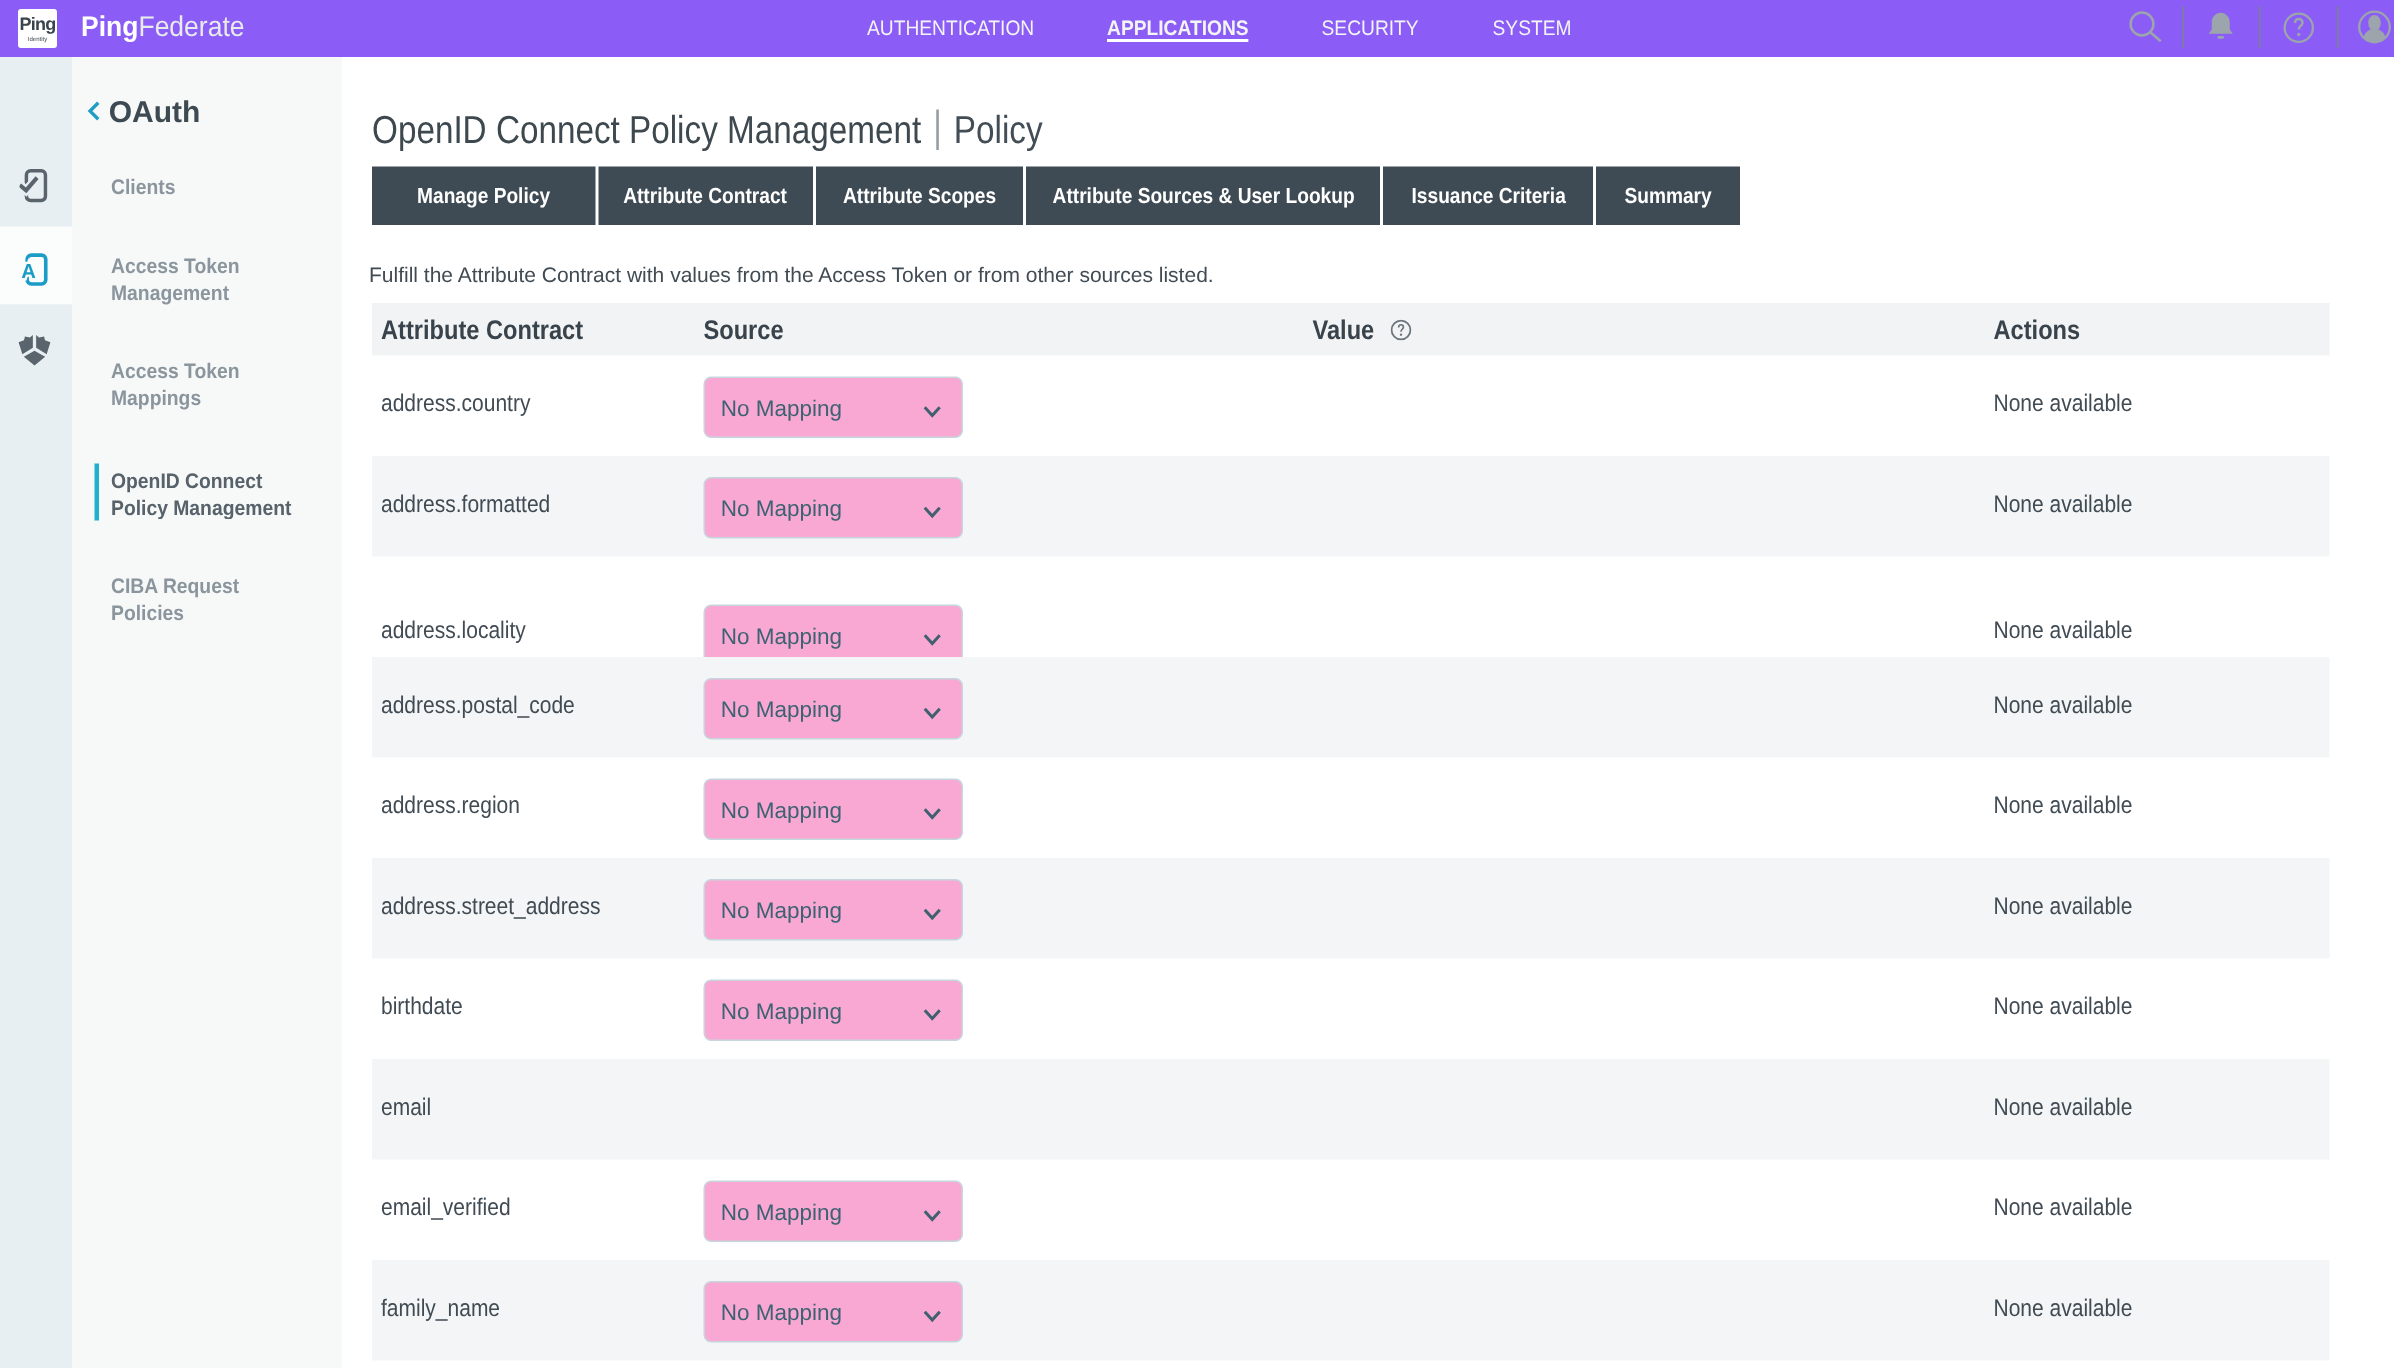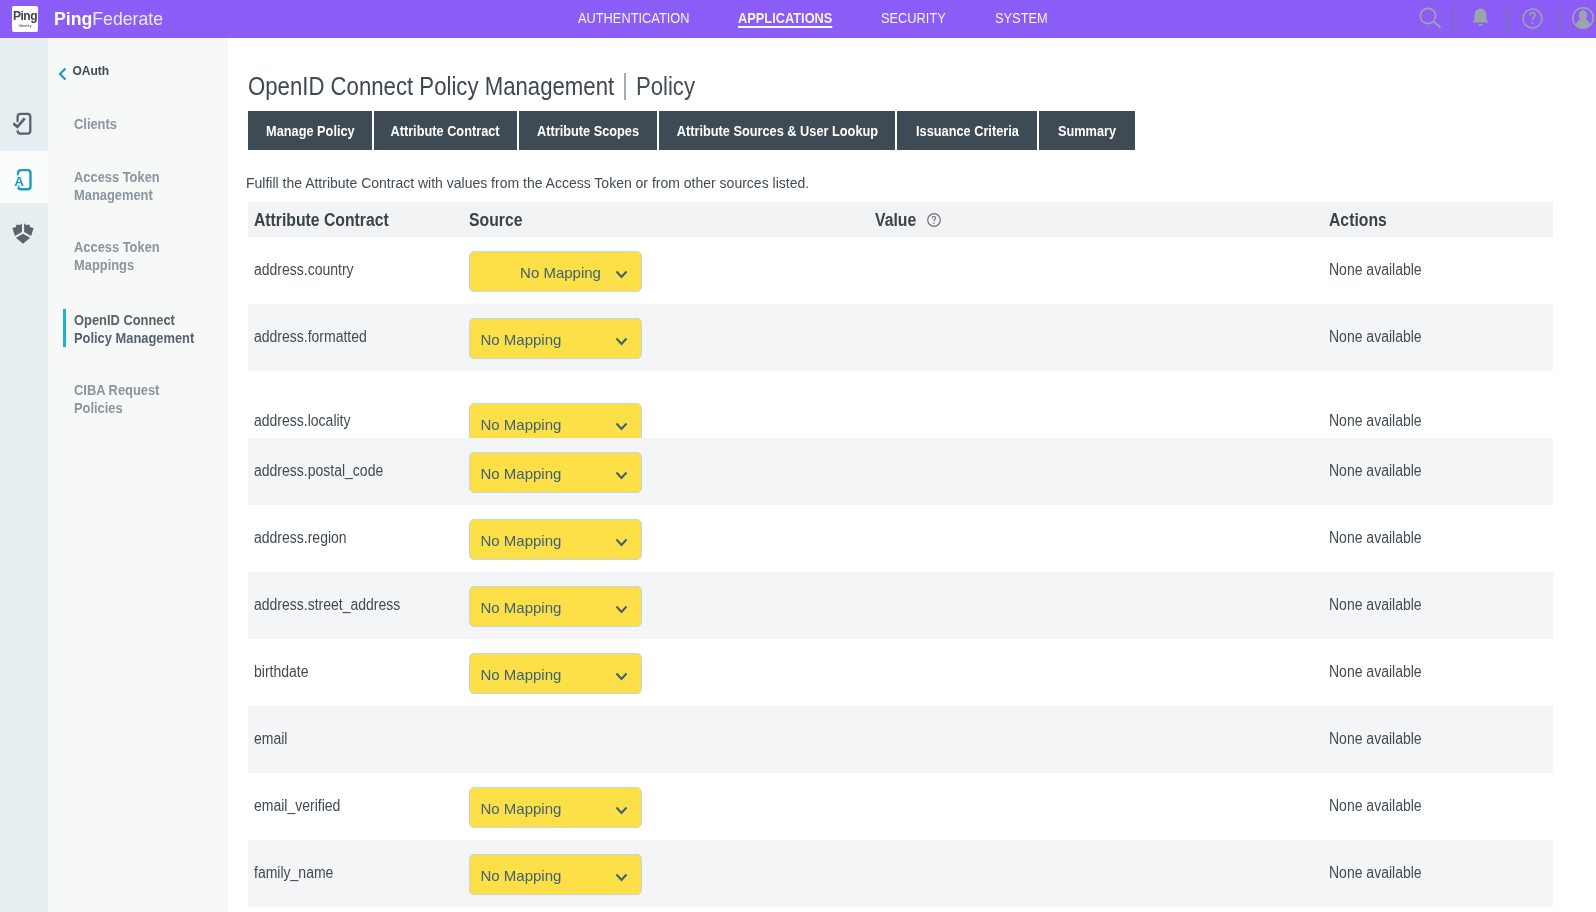--- a/index.html
+++ b/index.html
@@ -20,21 +20,21 @@
   .navsep { position:absolute; top:4px; width:1px; height:28px; background:#78828a; }
 
   
   #iconcol { position:absolute; left:0; top:38px; width:48px; height:874px; background:#e8eff3; }
   .iconblock { position:absolute; left:0; width:48px; height:52px; }
 
   
   #sidebar { position:absolute; left:48px; top:38px; width:179.5px; height:874px; background:#f7f8f8; }
   .snav { position:absolute; left:73.5px; font-size:14px; font-weight:bold; color:#8a959d; line-height:18px; transform:scaleX(0.92); transform-origin:left top; }
   .snav.active { color:#57626a; }
-  #oauth { position:absolute; left:72.5px; top:64px; font-size:12px; font-weight:bold; color:#3e4a52; }
+  #oauth { position:absolute; left:72.5px; top:64px; font-size:20px; font-weight:bold; color:#3e4a52; }
   #oauthchev { position:absolute; left:58px; top:67px; }
   #activebar { position:absolute; left:63.4px; top:309px; width:2.8px; height:38px; background:#1db1cb; }
 
   
   #content { position:absolute; left:227.5px; top:38px; width:1368.5px; height:874px; background:#fff; }
   #title { position:absolute; left:248px; top:71px; font-size:26px; color:#3e484f; transform:scaleX(0.853); transform-origin:left top; }
   #title .sep { display:inline-block; width:1.5px; height:27px; background:#949da4; margin:0 12px -5px 12px; }
   #tabs { position:absolute; left:248px; top:111px; height:39px; display:flex; }
   .tab { height:39px; background:#3f4b54; color:#fff; font-size:14.5px; font-weight:bold;
          display:flex; align-items:center; justify-content:center; margin-right:2px; }
@@ -42,21 +42,21 @@
   .tab.active { background:#7f93a1; }
   #desc { position:absolute; left:246px; top:175px; font-size:14px; color:#414b54; }
 
   
   #thead { position:absolute; left:248px; top:202px; width:1305px; height:34.5px; background:#f1f3f4; }
   .th { position:absolute; top:8px; font-size:18px; font-weight:bold; color:#39434c; transform:scaleX(0.875); transform-origin:left top; }
   .row { position:absolute; left:248px; width:1305px; height:67px; }
   .row.alt { background:#f3f5f6; }
   .rlabel { position:absolute; left:5.5px; top:24px; font-size:16px; color:#414b54; transform:scaleX(0.875); transform-origin:left top; }
   .ravail { position:absolute; left:1080.5px; top:24px; font-size:16px; color:#414b54; transform:scaleX(0.875); transform-origin:left top; }
-  .sel { position:absolute; top:14.5px; height:41px; background:#fde047; border:1px solid #c6d6dc;
+  .sel { position:absolute; top:14.5px; height:41px; background:#f9a8d4; border:1px solid #c6d6dc;
          border-radius:5px; font-size:15px; color:#3e6272; line-height:41px; padding-left:11px; }
   .sel svg { position:absolute; right:13px; top:18px; }
   .sel1 { left:220.5px; width:173px; }
   .sel2 { left:625px; width:197px; padding-left:17px; }
 </style>
 </head>
 <body>
 
 <div id="nav">
   <div id="logo">
@@ -118,21 +118,21 @@
 <div class="snav" style="top:115px;">Clients</div>
 <div class="snav" style="top:168px;">Access Token<br>Management</div>
 <div class="snav" style="top:238px;">Access Token<br>Mappings</div>
 <div id="activebar"></div>
 <div class="snav active" style="top:311px;">OpenID Connect<br>Policy Management</div>
 <div class="snav" style="top:381px;">CIBA Request<br>Policies</div>
 
 <div id="content"></div>
 <div id="title">OpenID Connect Policy Management<span class="sep"></span><span style="color:#434d56;">Policy</span></div>
 <div id="tabs">
-  <div class="tab" style="width:124px;">
+  <div class="tab" style="width:149px;">
       <span>Manage Policy</span>
     </div>
   <div class="tab" style="width:143px;">
       <span>Attribute Contract</span>
     </div>
   <div class="tab" style="width:138px;">
       <span>Attribute Scopes</span>
     </div>
   <div class="tab" style="width:236px;">
       <span>Attribute Sources &amp; User Lookup</span>
@@ -151,21 +151,21 @@
   <div class="th" style="left:220.5px;">Source</div>
   <div class="th" style="left:627px;">Value</div>
   <svg class="abs" style="left:679px;top:11px;" width="14" height="14" viewBox="0 0 14 14">
     <circle cx="7" cy="7" r="6.3" fill="none" stroke="#6a757d" stroke-width="1.2"></circle>
     <path d="M5.4 5.4 C5.4 4.2 6.1 3.5 7 3.5 C7.9 3.5 8.6 4.2 8.6 5.1 C8.6 5.9 8.1 6.3 7.6 6.7 C7.2 7 7 7.4 7 8.1" fill="none" stroke="#6a757d" stroke-width="1.1"></path>
     <circle cx="7" cy="10.1" r="0.8" fill="#6a757d"></circle>
   </svg>
   <div class="th" style="left:1080.5px;">Actions</div>
 </div>
 
-<div class="row" style="top:236.5px;text-align:center;">
+<div class="row" style="top:236.5px;">
     <div class="rlabel">address.country</div>
     <div class="sel sel1">No Mapping<svg width="13" height="9" viewBox="0 0 13 9">
         <path d="M1.5 1.5 L6.5 7 L11.5 1.5" fill="none" stroke="#41606f" stroke-width="2"></path>
       </svg></div>
     <div class="ravail">None available</div>
   </div>
 <div class="row alt" style="top:303.5px;">
     <div class="rlabel">address.formatted</div>
     <div class="sel sel1">No Mapping<svg width="13" height="9" viewBox="0 0 13 9">
         <path d="M1.5 1.5 L6.5 7 L11.5 1.5" fill="none" stroke="#41606f" stroke-width="2"></path>

